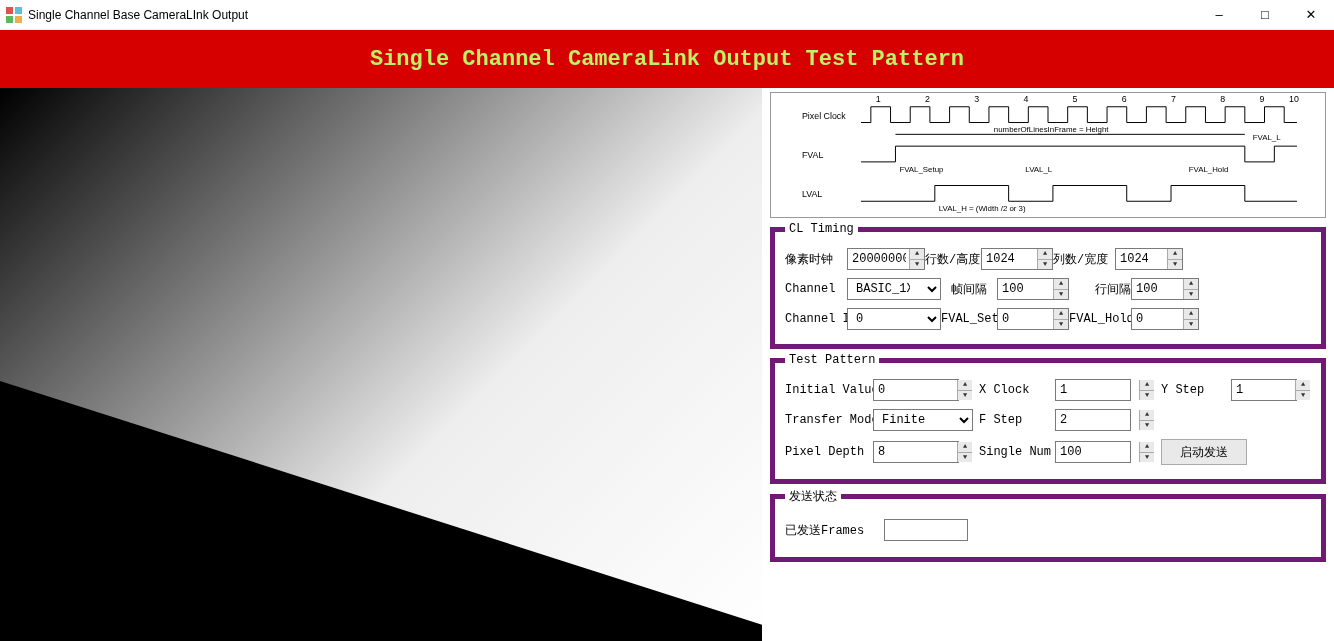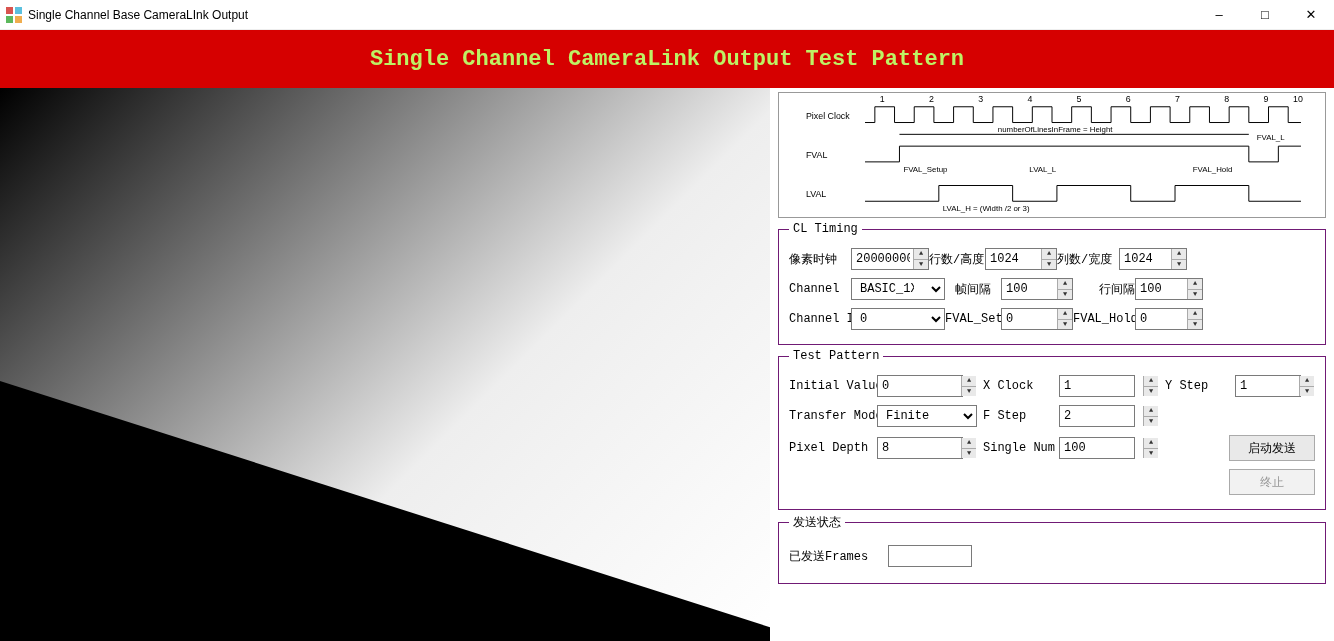--- a/index.html
+++ b/index.html
@@ -81,21 +81,21 @@
 }
 
 .timing-diagram {
   height: 126px;
   border: 1px solid #999;
   background:#fff;
   position: relative;
 }
 
 fieldset {
-  border: 1px solid #701a75;
+  border: 5px solid #701a75;
   padding: 8px 10px 10px 10px;
 }
 fieldset legend { padding: 0 4px; font-size: 12px; font-family:"Courier New",monospace;}
 
 .row { display: flex; align-items: center; padding: 4px 0; }
 .lbl { white-space: nowrap; font-size:12px; }
 .w-lbl-1 { width: 62px; }
 .w-lbl-2 { width: 56px; }
 .w-lbl-3 { width: 62px; }
 
@@ -124,21 +124,21 @@
 .btn {
   width: 86px; height: 26px;
   background:#e9e9e9; border:1px solid #aaa;
   font-size:12px; font-family:inherit;
   cursor:pointer;
 }
 .btn:disabled { color:#999; background:#f2f2f2; cursor:default;}
 .status-row { display:flex; align-items:center; gap:20px; padding:6px 0;}
 
 .tp-row { display: grid; grid-template-columns: 82px 100px 70px 100px 64px 80px ; gap: 6px; align-items: center; padding:4px 0;}
-.tp-row .btncol { grid-column: 5 / span 2; display:flex; justify-content:flex-end;}
+.tp-row .btncol { grid-column: 5 / span 2; display:flex; }
 
 </style>
 </head>
 <body>
 
 <div class="titlebar">
   <span class="app-icon">
       <span></span>
       <span></span>
       <span></span>
@@ -335,29 +335,20 @@
             <input style="width: 76px;" value="100">
             <span class="spin">
               <div>▲</div>
               <div>▼</div>
             </span>
           </span>
         <span class="btncol">
             <button class="btn">启动发送</button>
           </span>
       </div>
-      <div class="tp-row">
-        <span></span>
-          <span></span>
-          <span></span>
-          <span></span>
-        <span class="btncol">
-            <button class="btn" disabled="">终止</button>
-          </span>
-      </div>
     </fieldset>
 
     <fieldset>
       <legend>发送状态</legend>
       <div class="status-row">
         <span class="lbl">已发送Frames</span>
         <span class="inputwrap">
             <input style="width: 84px;" readonly="" value="">
           </span>
       </div>

